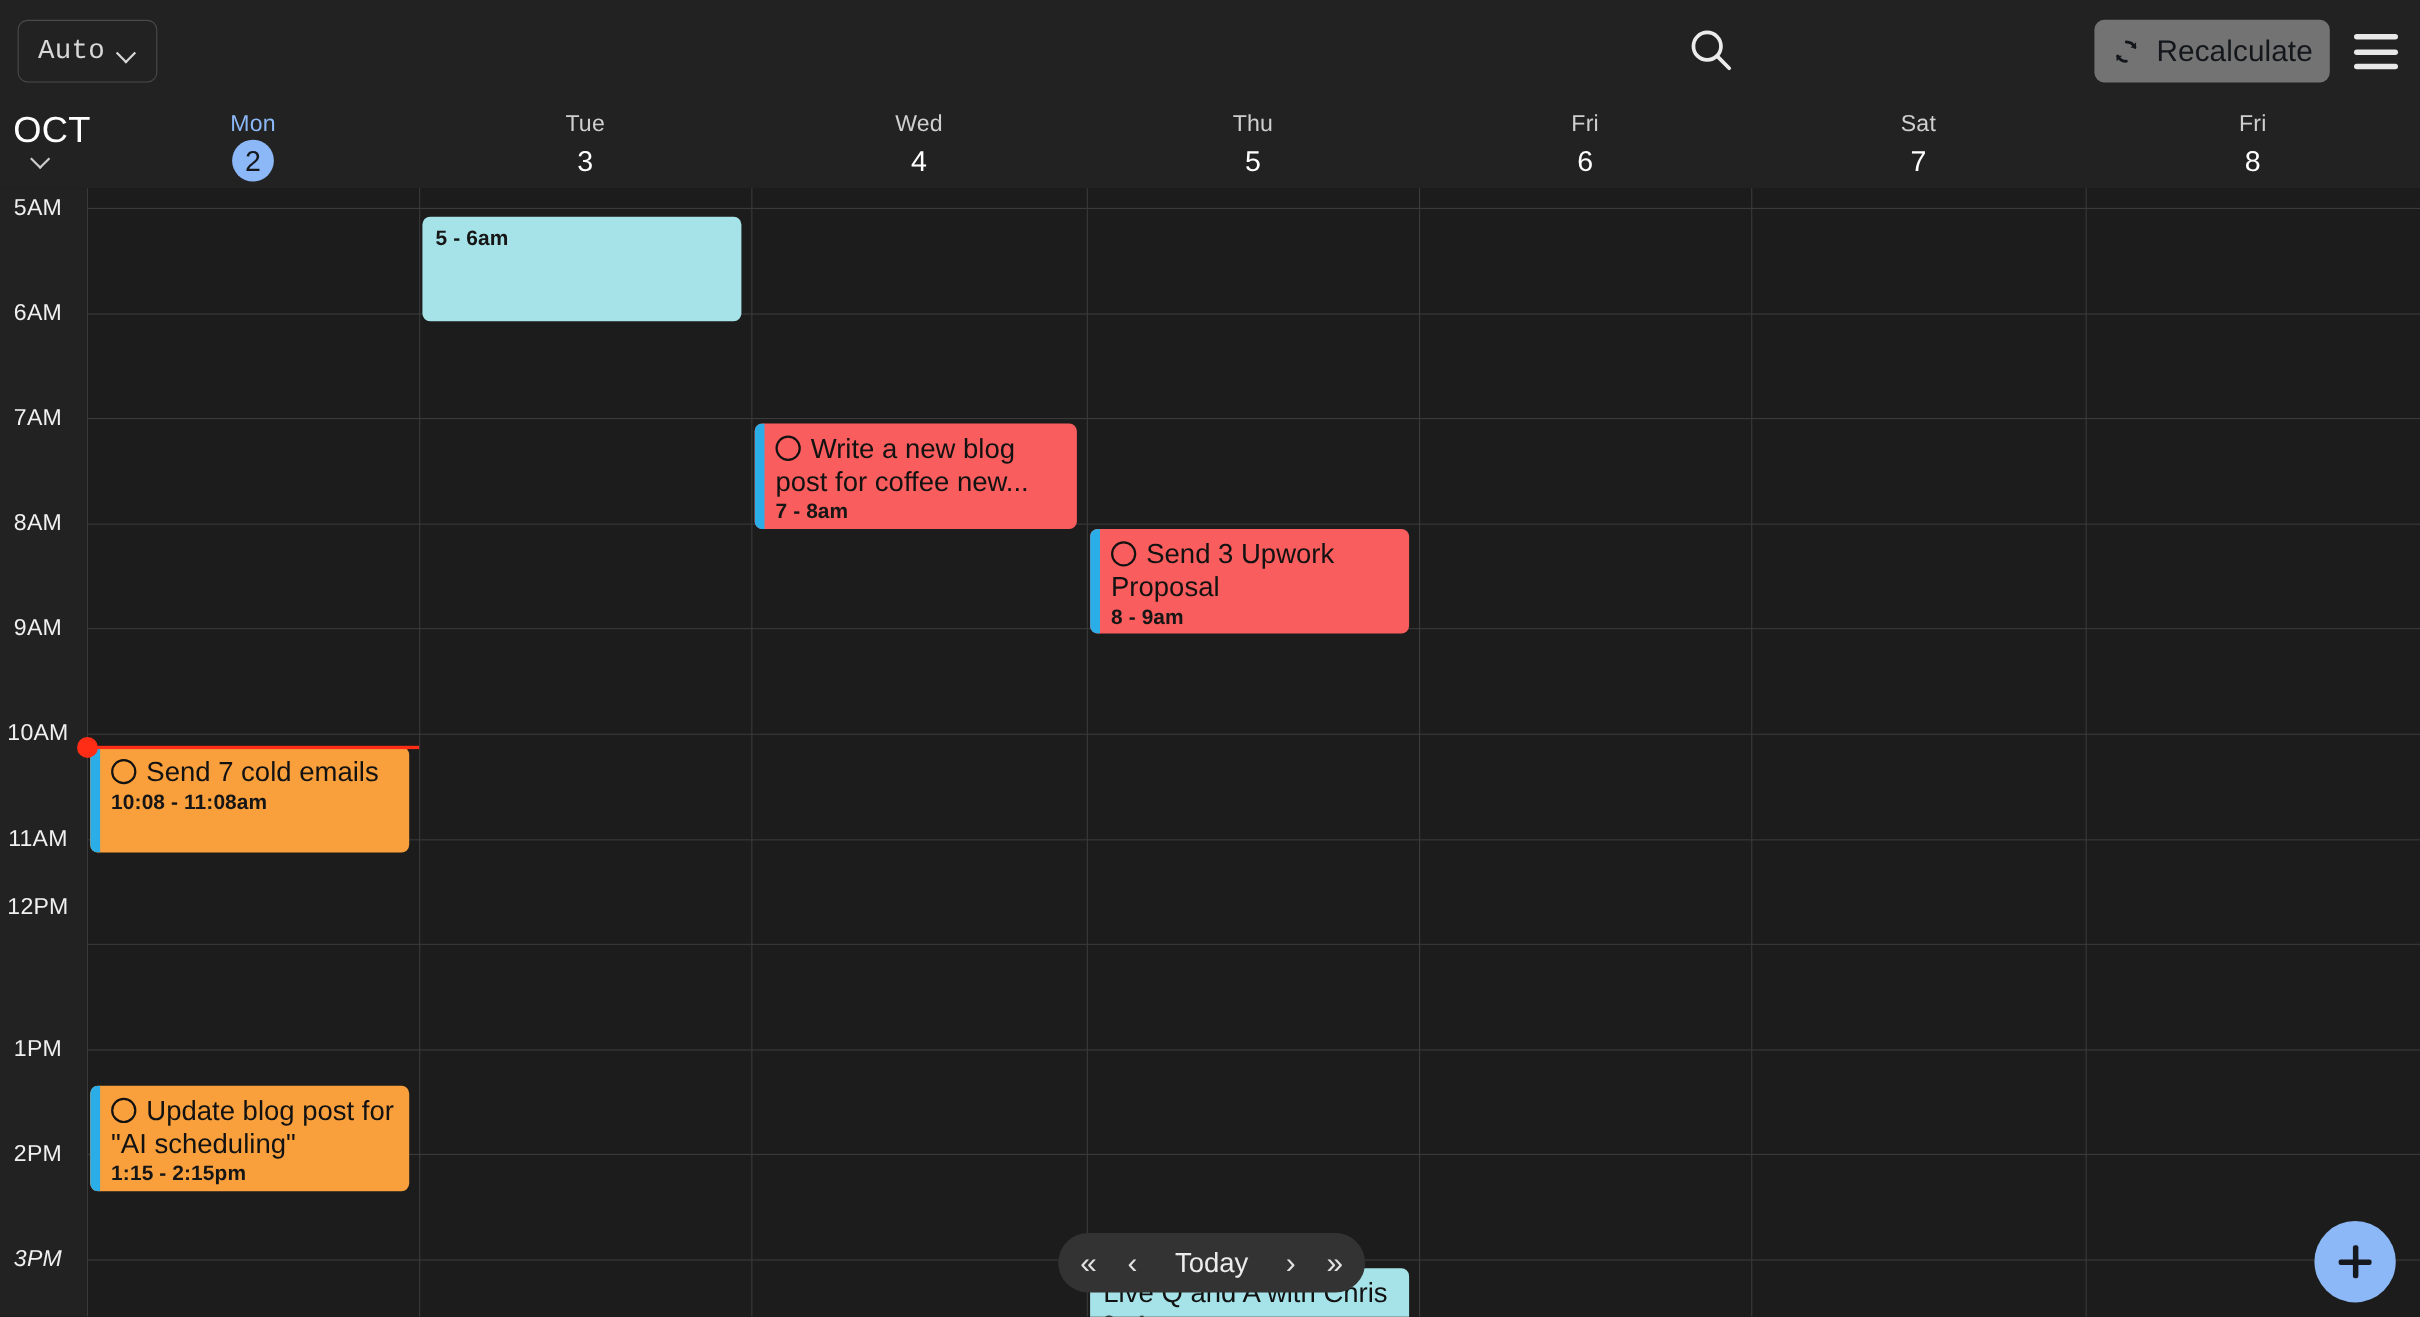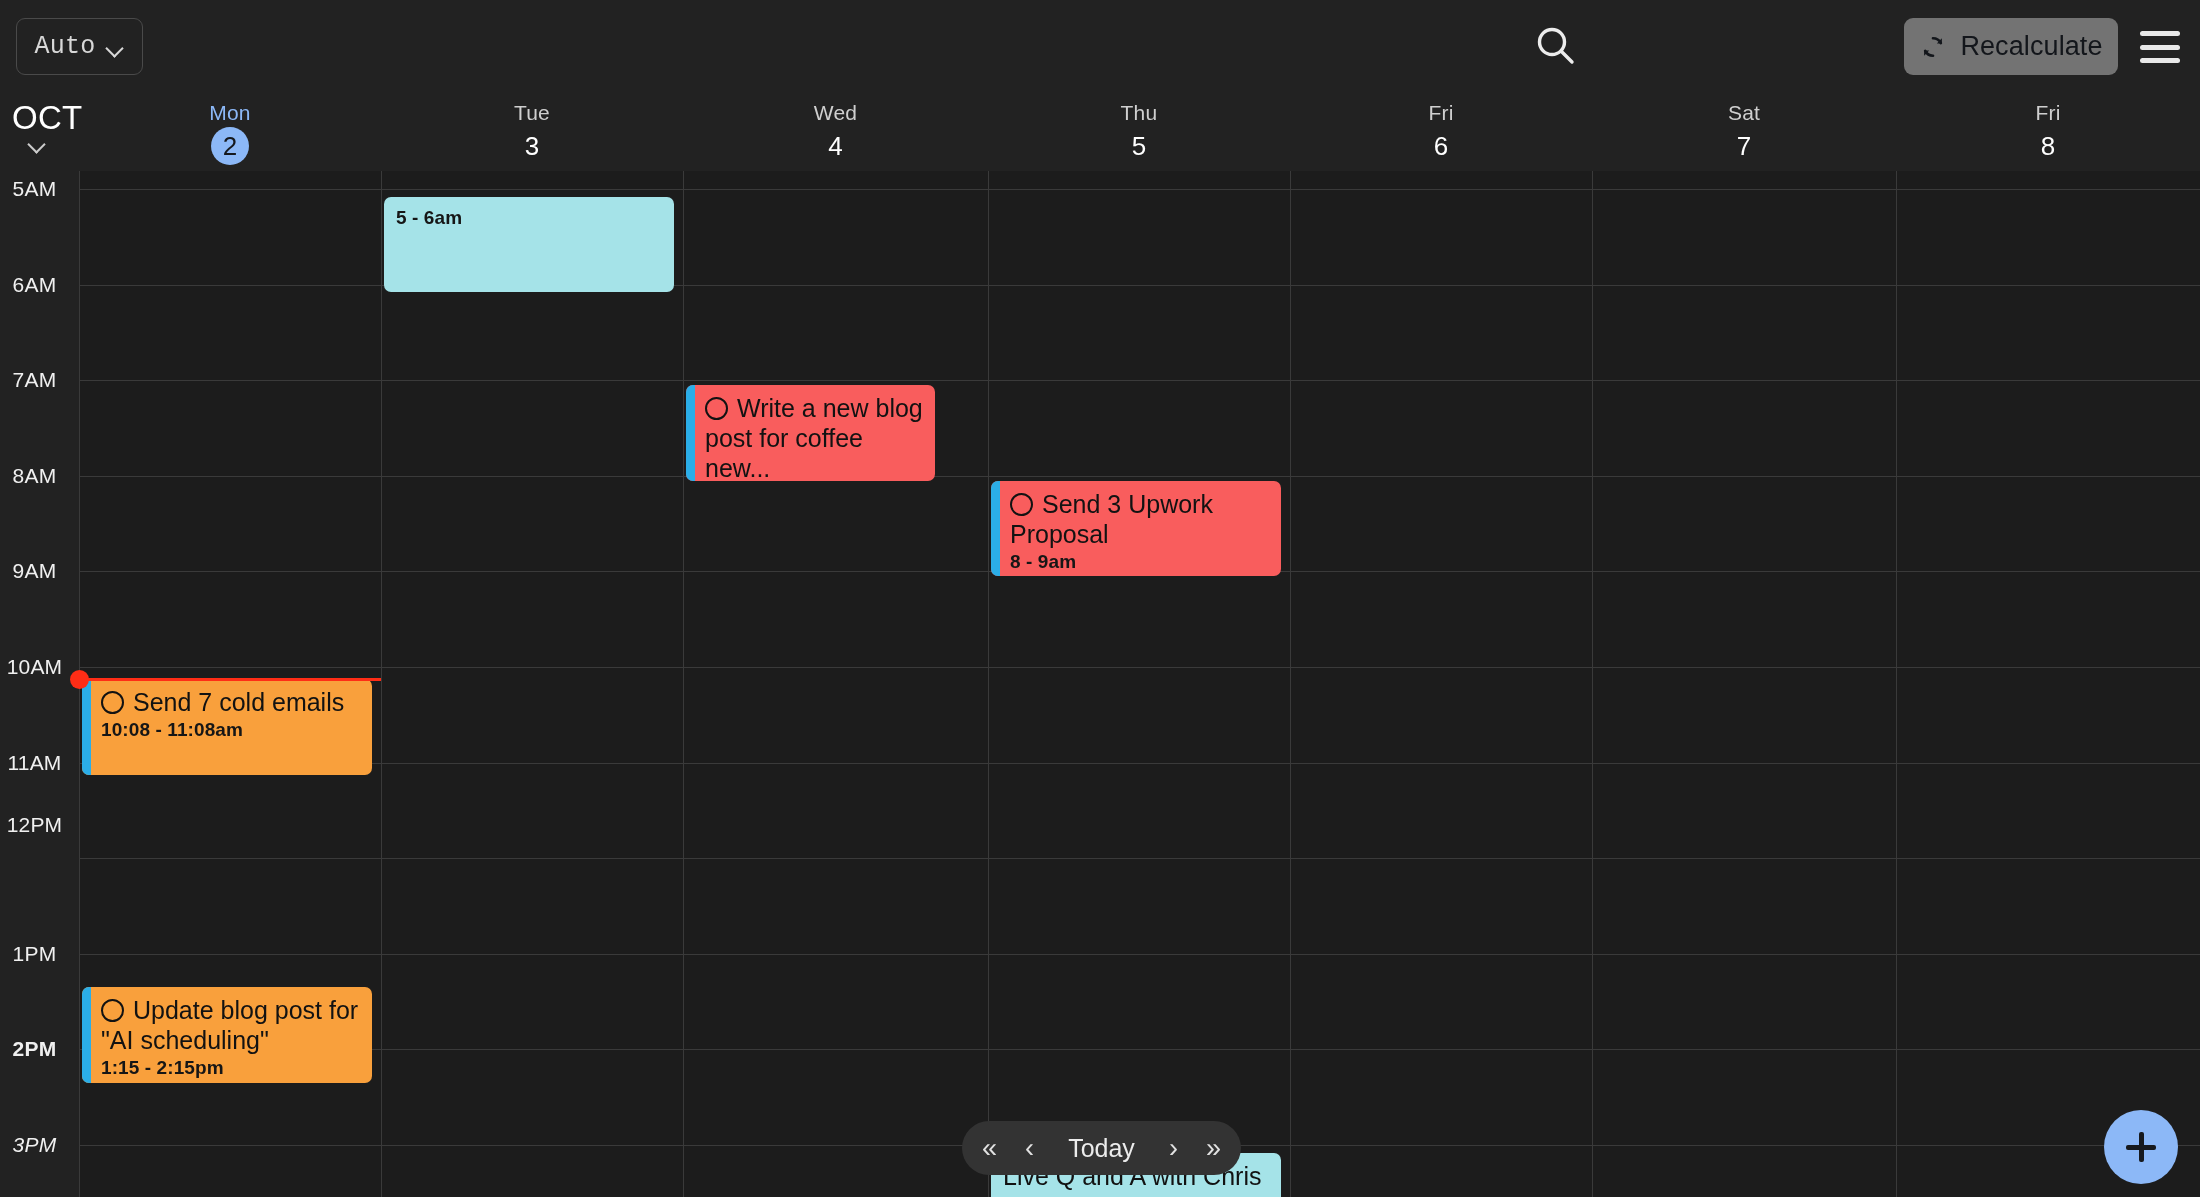--- a/index.html
+++ b/index.html
@@ -414,29 +414,29 @@
     <div id="hourlabels">
         <div class="hourlabel" style="top: 18px;">5AM</div>
         <div class="hourlabel" style="top: 113.6px;">6AM</div>
         <div class="hourlabel" style="top: 209.2px;">7AM</div>
         <div class="hourlabel" style="top: 304.8px;">8AM</div>
         <div class="hourlabel" style="top: 400.4px;">9AM</div>
         <div class="hourlabel" style="top: 496px;">10AM</div>
         <div class="hourlabel" style="top: 591.6px;">11AM</div>
         <div class="hourlabel" style="top: 654px;">12PM</div>
         <div class="hourlabel" style="top: 782.8px;">1PM</div>
-        <div class="hourlabel" style="top: 878.4px; font-weight: bold;">2PM</div>
+        <div class="hourlabel" style="top: 878.4px;">2PM</div>
         <div class="hourlabel" style="top: 974px; font-style: italic;">3PM</div>
       </div>
   </div>
   <div id="events">
       <div class="ev" style="left: 384px; top: 25.648px; width: 290px; height: 95.6px; background: rgb(165, 227, 232);">
         <div class="tm">5 - 6am</div>
       </div>
-      <div class="ev accent" style="left: 686px; top: 213.98px; width: 249px; height: 95.6px; background: rgb(249, 93, 93);">
+      <div class="ev accent" style="left: 686px; top: 213.98px; width: 293px; height: 95.6px; background: rgb(249, 93, 93);">
         <span class="bar"></span>
         <div class="ttl"><span class="ring"></span><span>Write a new blog post for coffee new...</span></div>
         <div class="tm">7 - 8am</div>
       </div>
       <div class="ev accent" style="left: 991px; top: 309.58px; width: 290px; height: 95.6px; background: rgb(249, 93, 93);">
         <span class="bar"></span>
         <div class="ttl"><span class="ring"></span><span>Send 3 Upwork Proposal</span></div>
         <div class="tm">8 - 9am</div>
       </div>
       <div class="ev accent" style="left: 82px; top: 508.428px; width: 290px; height: 95.6px; background: rgb(249, 160, 60);">

